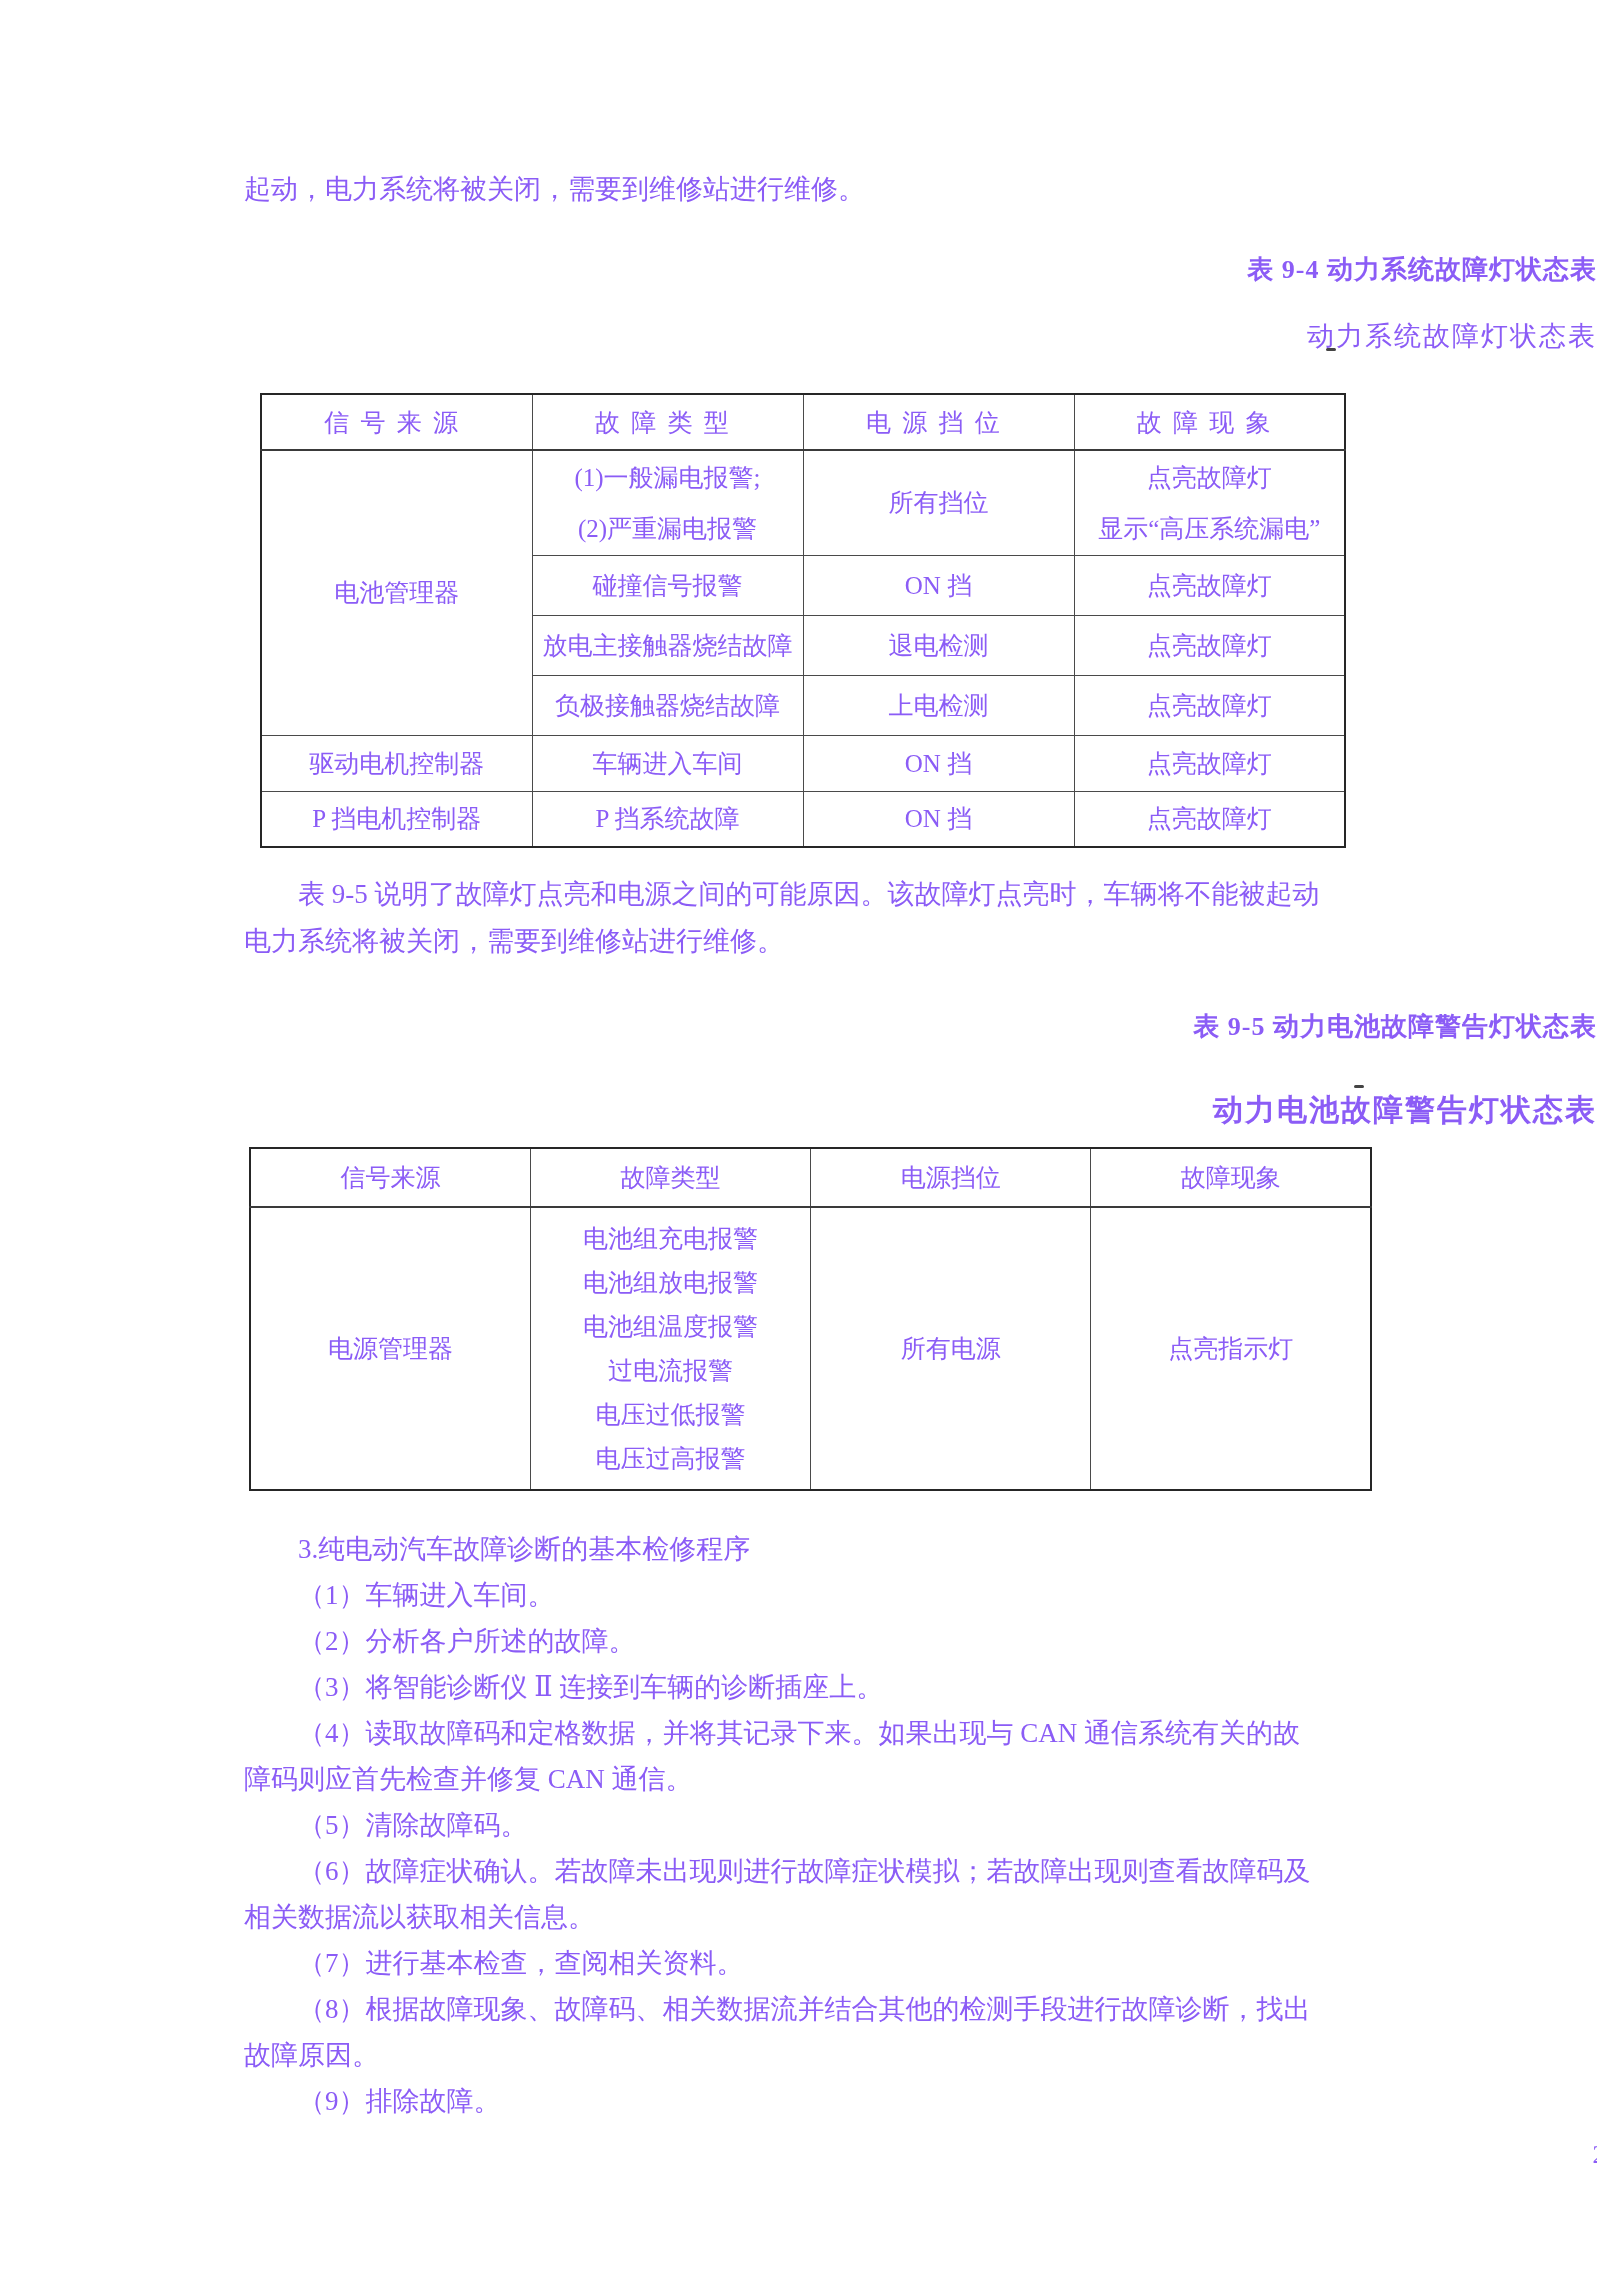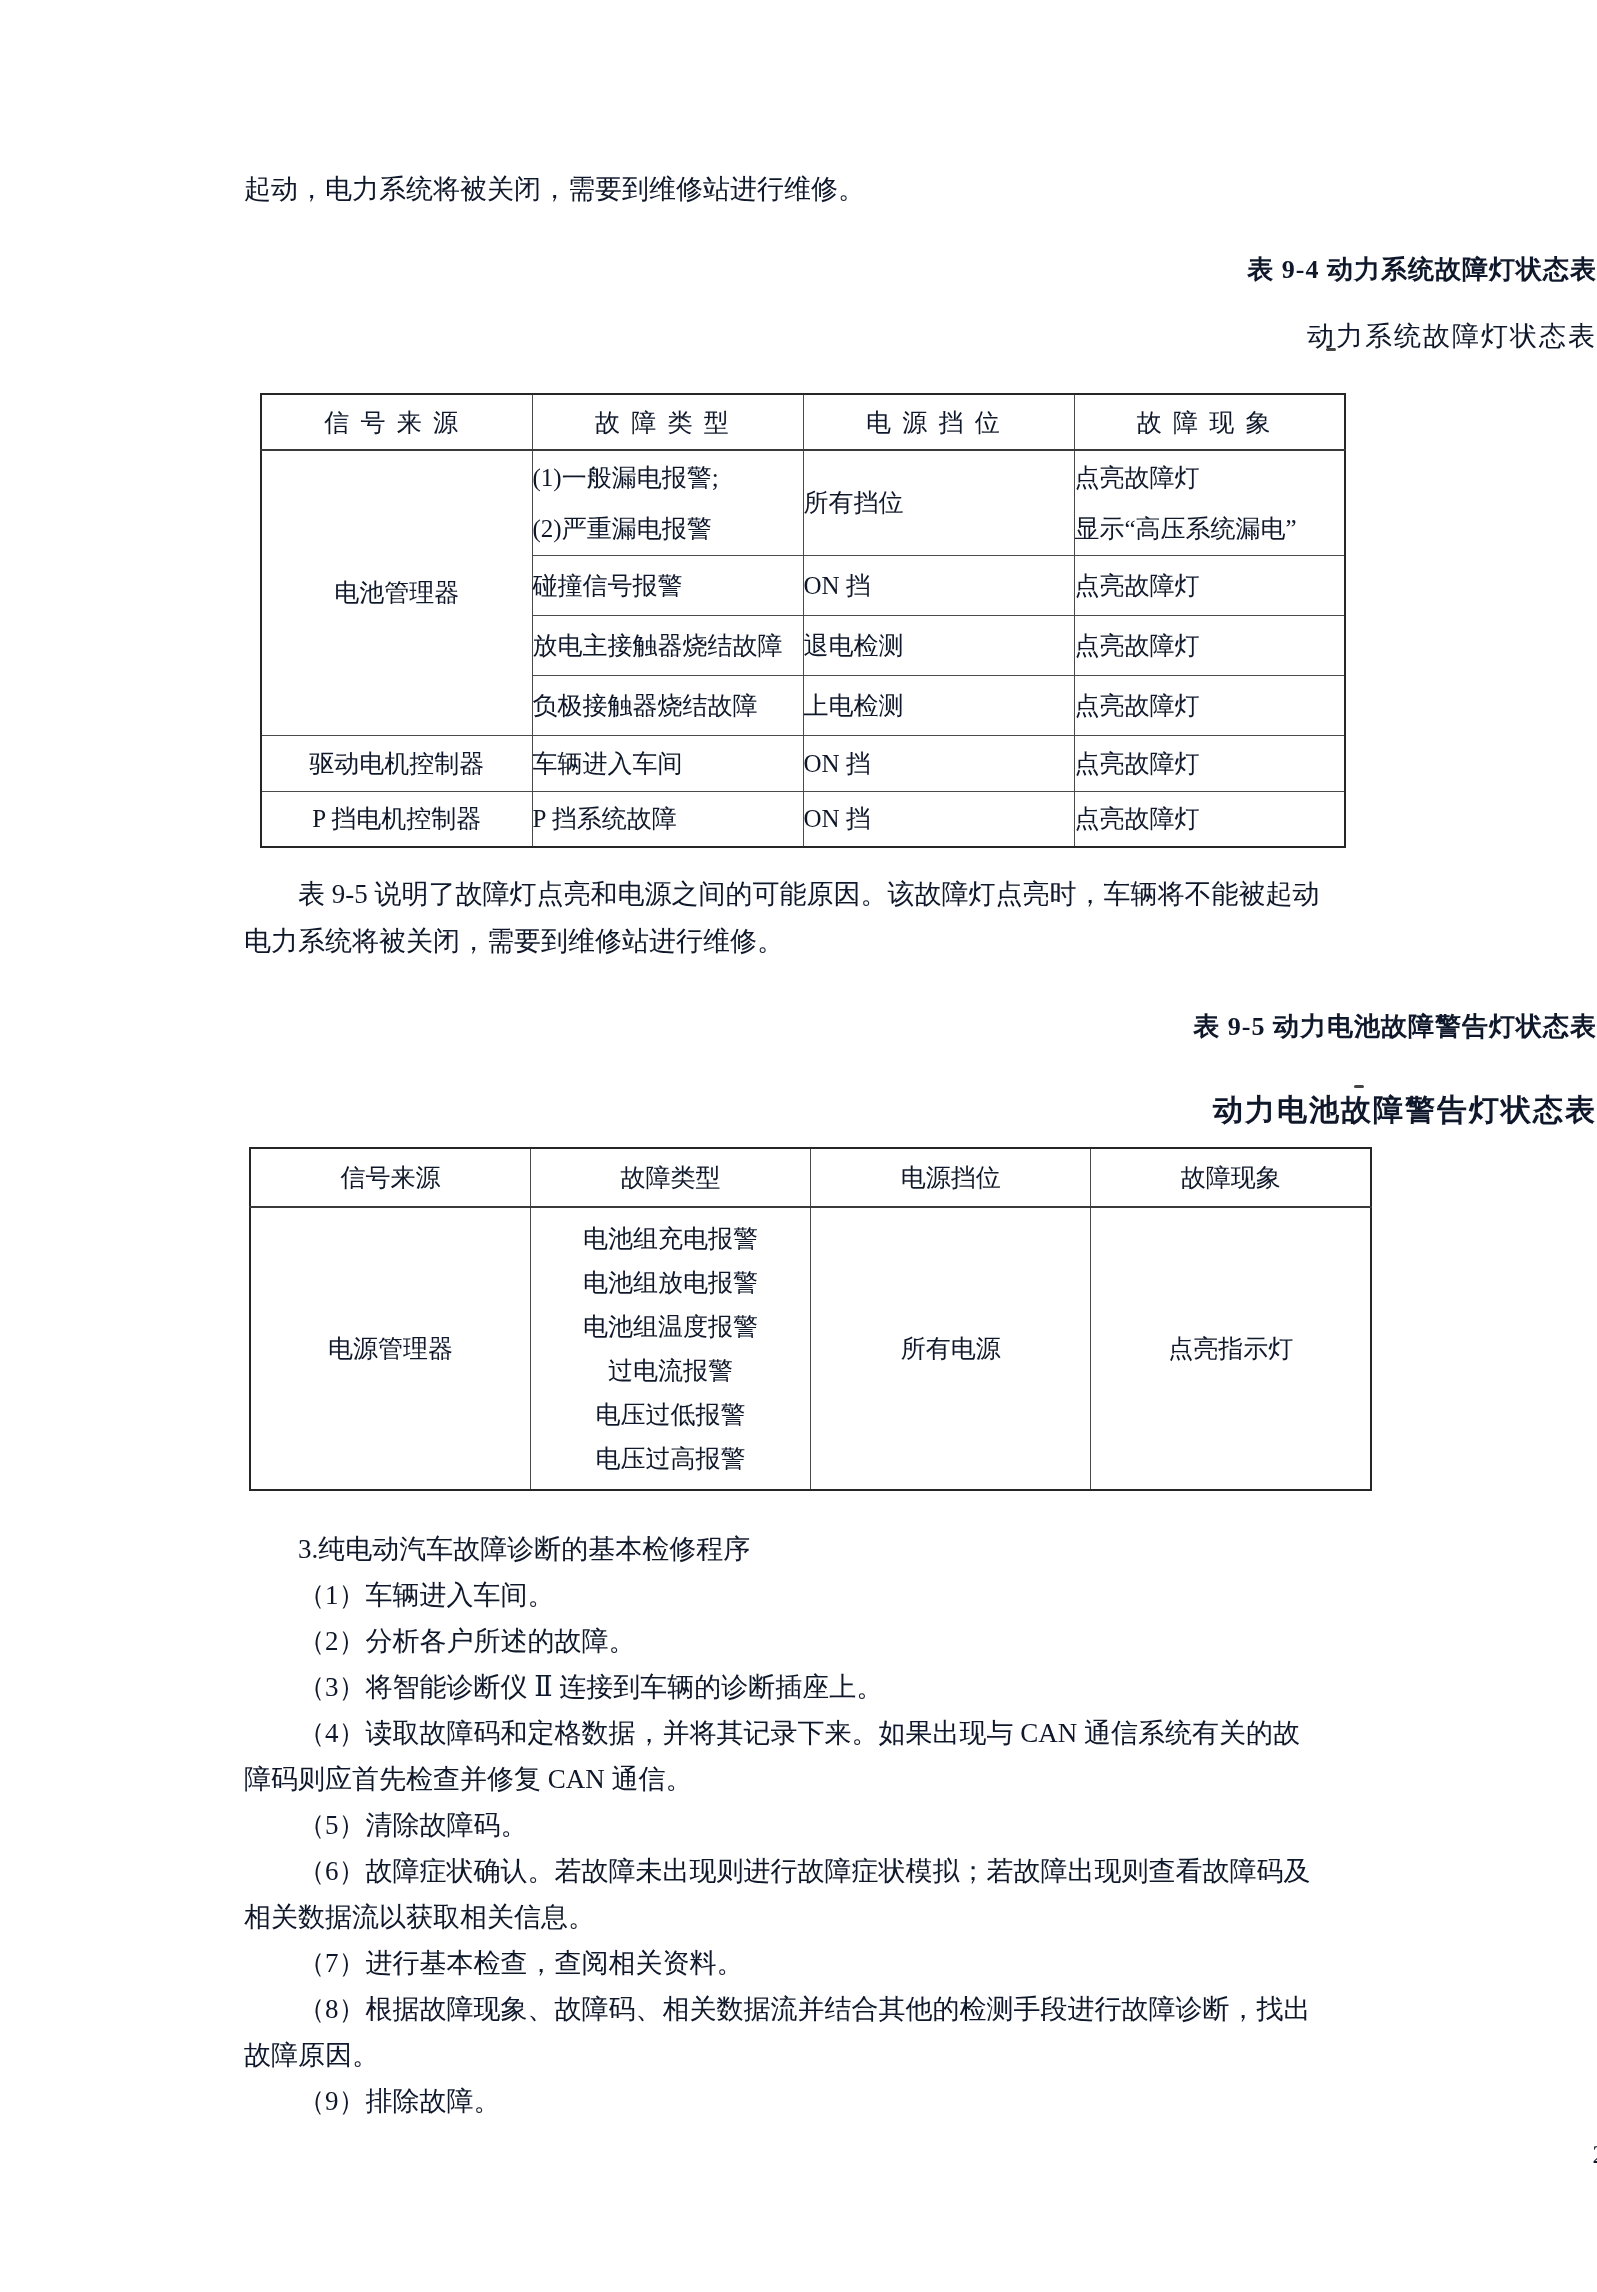--- a/index.html
+++ b/index.html
@@ -2,39 +2,40 @@
 <html><head>
 <meta charset="utf-8">
 <style>
   html,body{margin:0;padding:0;background:#e8e8e8;}
   .page{
     position:relative;
     width:1597px;height:2293px;
     margin:0 auto;
     background:#ffffff;
     font-family:"Liberation Serif","DejaVu Serif",serif;
-    color:#0f172a;
+    color:#8b5cf6;
     overflow:hidden;
   }
   .para{font-size:27px;line-height:47px;}
   .abs{position:absolute;}
   .center{text-align:right;}
   .caption{font-weight:bold;font-size:26px;letter-spacing:1px;}
   .subtitle{font-family:"Liberation Sans","DejaVu Sans",sans-serif;font-size:27px;letter-spacing:2px;}
   .subtitle2{font-family:"Liberation Sans","DejaVu Sans",sans-serif;font-size:30px;font-weight:bold;letter-spacing:2px;}
   table.doc{
     border-collapse:collapse;
     table-layout:fixed;
     font-size:25px;
   }
   table.doc td, table.doc th{
     border:1px solid #4a4a4a;
     font-weight:normal;
     padding:0;
     vertical-align:middle;
+    text-align:center;
   }
   table.doc{border:2.9px solid #262626;}
   table.doc tr.hdr th{border-bottom:2px solid #3a3a3a;text-align:center;}
   table.t2 tr.hdr th{border-bottom:2.9px double #3a3a3a;}
   .t1 .hdr th{letter-spacing:0.45em;}
   .c-center{text-align:center;}
   .c-left{text-align:left;padding-left:31px;}
   .cellline{line-height:51px;}
   .t2 td{text-align:center;}
   .t2 .faultline{line-height:44px;}

